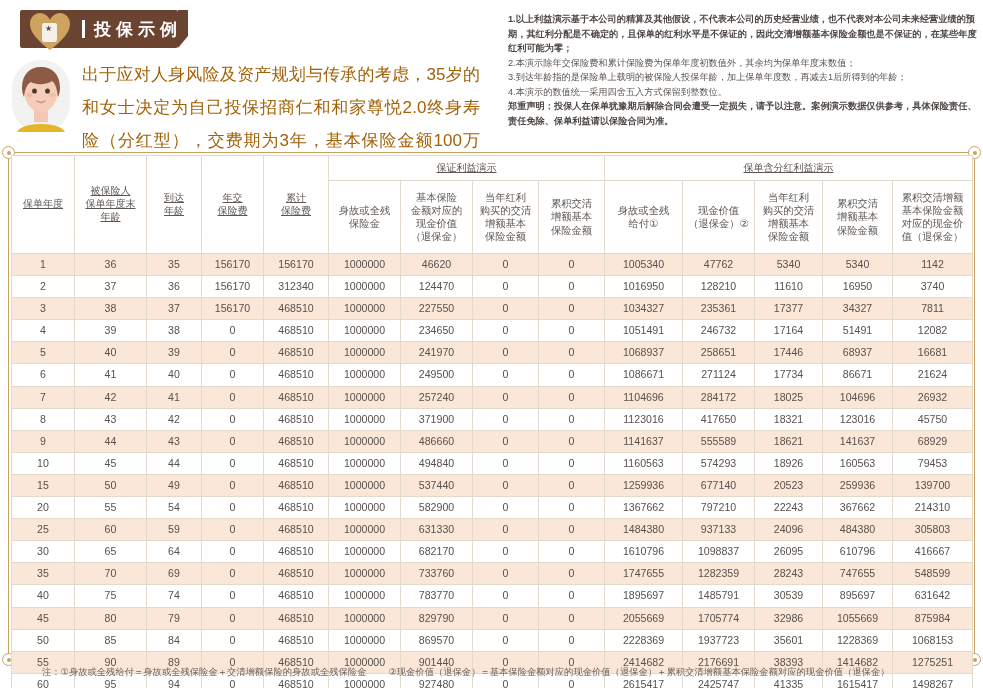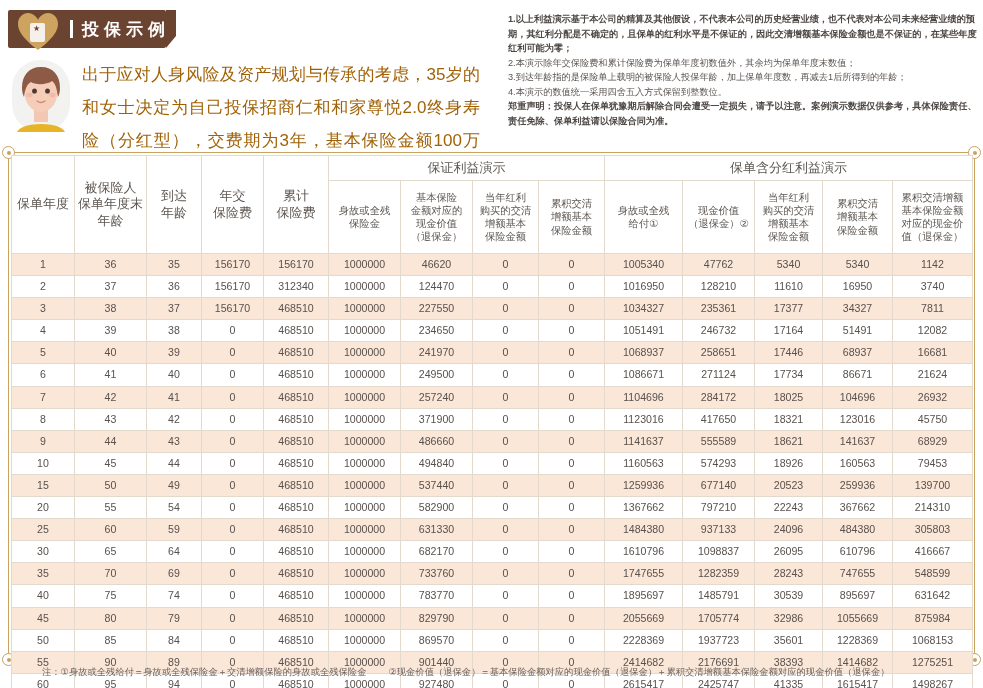--- a/index.html
+++ b/index.html
@@ -17,21 +17,21 @@
   }
 
   
   .header {
     position: relative;
     height: 140px;
   }
 
   .title-banner {
     position: absolute;
-    left: 8px;
+    left: 20px;
     top: 10px;
     height: 38px;
     width: 136px;
   }
   .banner-shape {
     position: absolute;
     left: 0; top: 0;
     width: 158px; height: 38px;
     background: #6b4331;
     border-radius: 2px;
@@ -189,21 +189,22 @@
   table.illus thead th {
     font-weight: normal;
     font-size: 10.3px;
     line-height: 1.28;
     color: #5d5651;
     background: #ffffff;
     padding: 3px 1px;
   }
   table.illus thead tr.grouphead th {
     height: 18px;
-    font-size: 13px;
+    font-size: 10px;
+    text-decoration: underline;
   }
   table.illus thead tr.colhead th {
     height: 66px;
     vertical-align: middle;
   }
   table.illus tbody td {
     height: 21.1px;
     font-size: 10.6px;
     line-height: 21.1px;
     color: #58514d;

